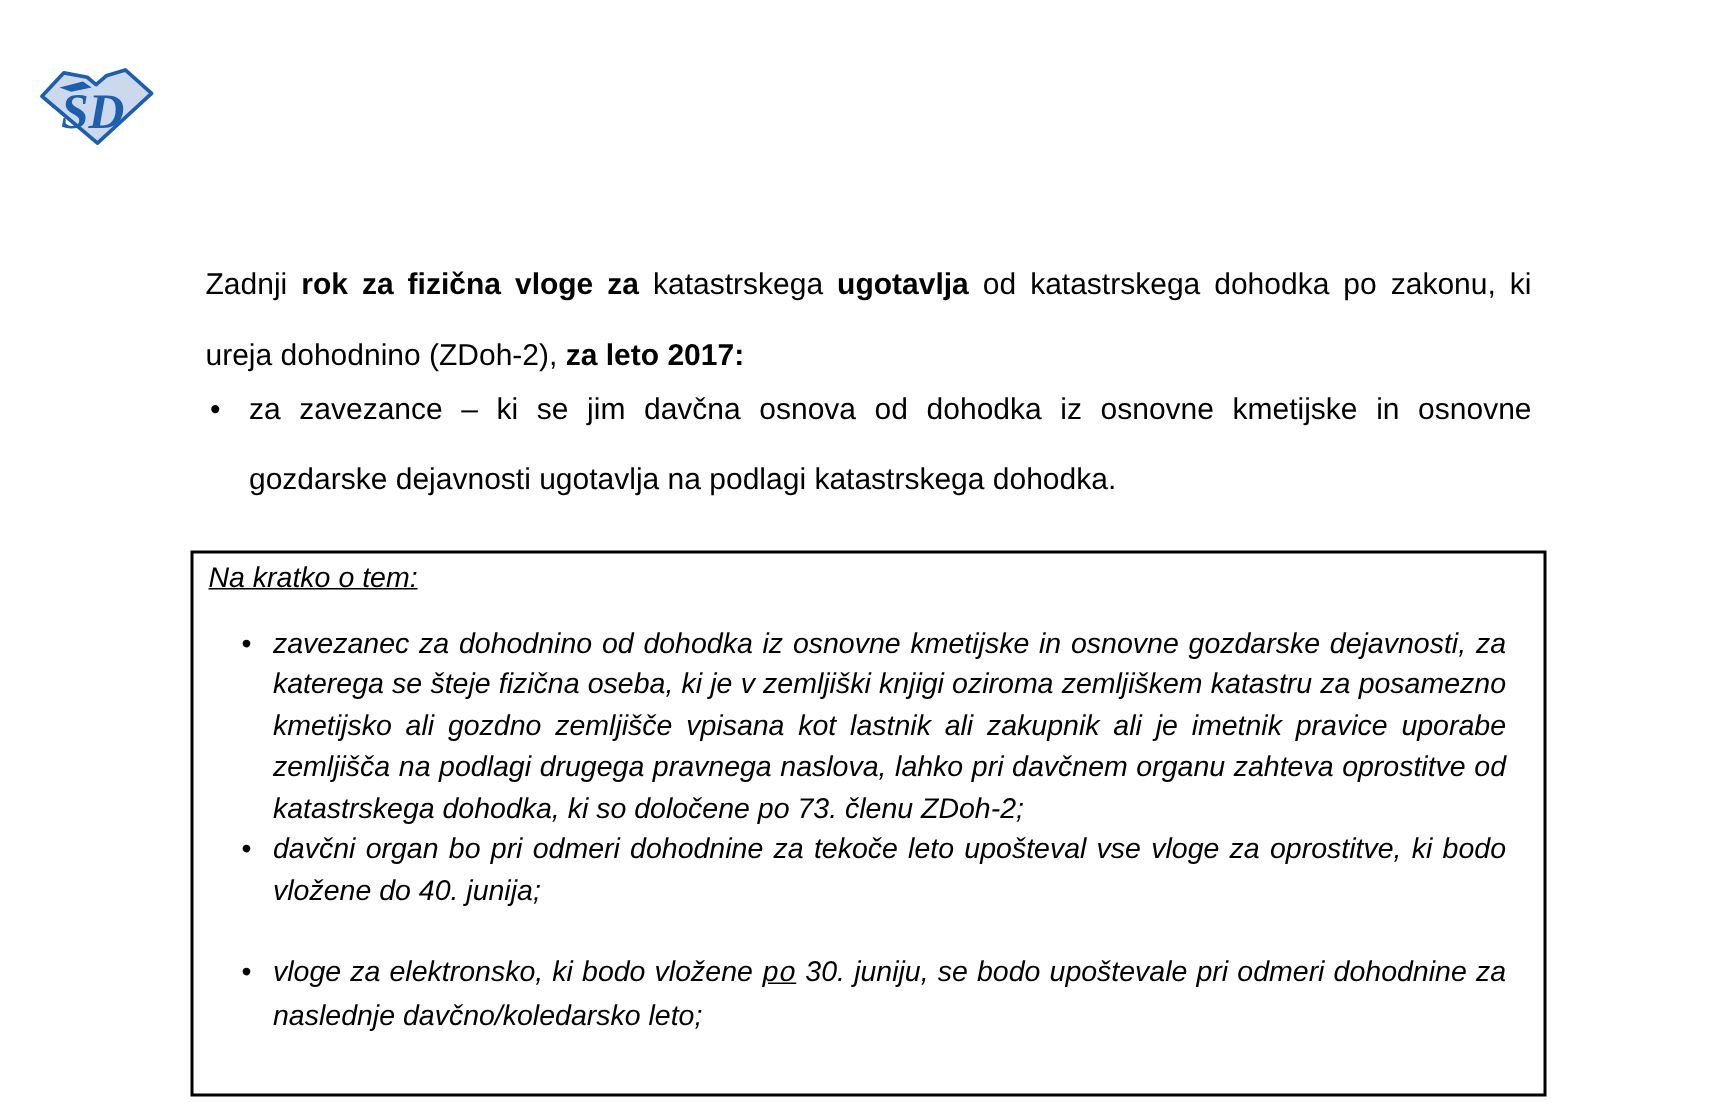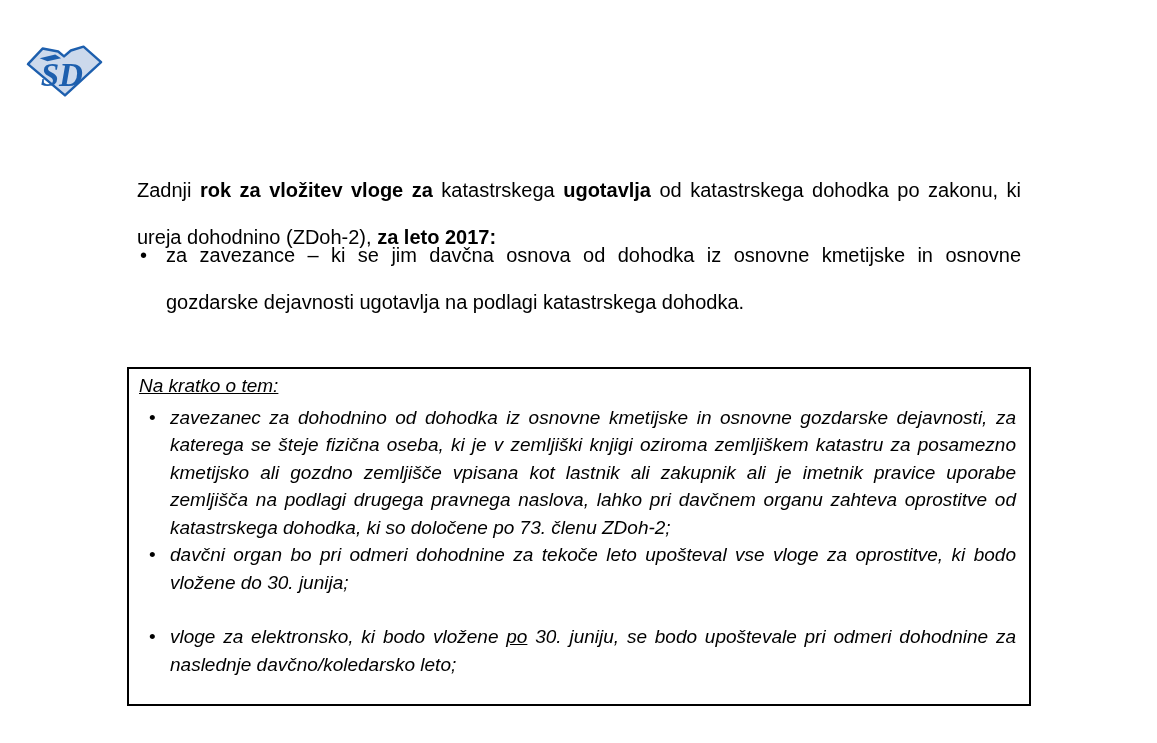--- a/index.html
+++ b/index.html
@@ -20,21 +20,21 @@
     font-weight:bold; font-style:italic;
   }
   .intro {
     position:absolute; left:137px; top:167px; width:884px;
     margin:0;
     font-size:20px; line-height:47px;
     text-align:justify;
     -moz-text-align-last:left; text-align-last:left;
   }
   .main-list {
-    position:absolute; left:137px; top:232px; width:884px;
+    position:absolute; left:137px; top:250px; width:884px;
     margin:0; padding:0; list-style:none;
   }
   .main-list li {
     position:relative;
     padding-left:29px;
     font-size:20px; line-height:47px;
     text-align:justify;
     -moz-text-align-last:left; text-align-last:left;
   }
   .main-list li::before {
@@ -49,21 +49,21 @@
     padding:3px 9px 22px 9px;
     background:#ffffff;
     font-style:italic;
     font-size:19px;
     line-height:27.5px;
   }
   .box-title {
     text-decoration:underline;
     margin:0 0 0 1px;
   }
-  .box-list { margin:4px; padding:0; list-style:none; }
+  .box-list { margin:16px; padding:0; list-style:none; }
   .box-list li {
     position:relative;
     padding-left:28px;
     text-align:justify;
     -moz-text-align-last:left; text-align-last:left;
   }
   .box-list li::before {
     content:"\2022";
     position:absolute; left:7px;
     font-style:normal;
@@ -72,26 +72,26 @@
 </style>
 </head>
 <body>
 
 <svg class="logo" viewBox="0 0 80 57" aria-hidden="true">
   <path d="M2,22 L17,6 L33,9 L39,14 L46,8 L59,4 L77,20 L40,54 Z" stroke-width="2.5" stroke-linejoin="round" stroke="#1d5fae" fill="#ccd9ec"></path>
   <path d="M14,16 L30,12 L36,16 L22,19 Z" fill="#1d5fae"></path>
   <text x="15" y="44" font-size="34" fill="#1d5fae">SD</text>
 </svg>
 
-<p class="intro"><span>Zadnji </span><span style="font-weight: bold;">rok za vložitev vloge za</span><span> katastrskega </span><span style="font-weight: bold;">ugotavlja</span><span> od katastrskega dohodka po zakonu, ki ureja dohodnino (ZDoh-2), </span><span style="font-weight: bold;">za leto 2017:</span></p>
+<p class="intro"><span>Zadnji </span><span style="font-weight: bold;">rok za fizična vloge za</span><span> katastrskega </span><span style="font-weight: bold;">ugotavlja</span><span> od katastrskega dohodka po zakonu, ki ureja dohodnino (ZDoh-2), </span><span style="font-weight: bold;">za leto 2017:</span></p>
 
 <ul class="main-list">
   <li><span>za zavezance – ki se jim davčna osnova od dohodka iz osnovne kmetijske in osnovne gozdarske dejavnosti ugotavlja na podlagi katastrskega dohodka.</span></li>
 </ul>
 
 <div class="infobox">
   <div class="box-title">Na kratko o tem:</div>
   <ul class="box-list">
     <li><span>zavezanec za dohodnino od dohodka iz osnovne kmetijske in osnovne gozdarske dejavnosti, za katerega se šteje fizična oseba, ki je v zemljiški knjigi oziroma zemljiškem katastru za posamezno kmetijsko ali gozdno zemljišče vpisana kot lastnik ali zakupnik ali je imetnik pravice uporabe zemljišča na podlagi drugega pravnega naslova, lahko pri davčnem organu zahteva oprostitve od katastrskega dohodka, ki so določene po 73. členu ZDoh-2;</span></li>
-    <li><span>davčni organ bo pri odmeri dohodnine za tekoče leto upošteval vse vloge za oprostitve, ki bodo vložene </span><span style="">do</span><span> 30. junija;</span></li>
-    <li class="gap-before"><span>vloge za elektronsko, ki bodo vložene </span><span style="text-decoration: underline;">po</span><span> 30. juniju, se bodo upoštevale pri odmeri dohodnine za naslednje davčno/koledarsko leto;</span></li>
+    <li><span>davčni organ bo pri odmeri dohodnine za tekoče leto upošteval vse vloge za oprostitve, ki bodo vložene </span><span style="">do</span><span> 40. junija;</span></li>
+    <li class="gap-before"><span>vloge za elektronsko, ki bodo vložene </span><span style="text-decoration: underline; font-family: Liberation Mono, monospace;">po</span><span> 30. juniju, se bodo upoštevale pri odmeri dohodnine za naslednje davčno/koledarsko leto;</span></li>
   </ul>
 </div>
 
 </body></html>

